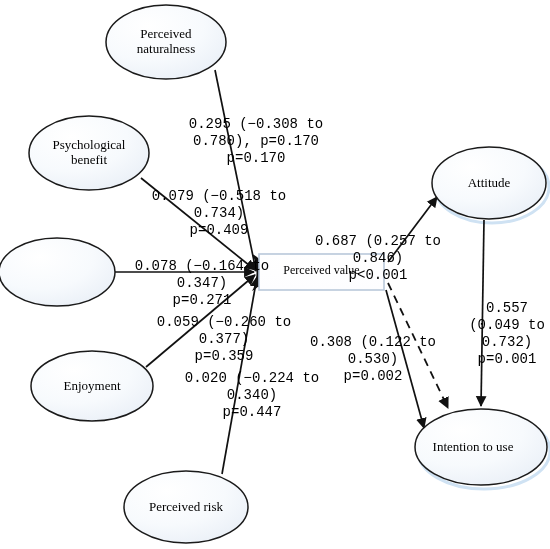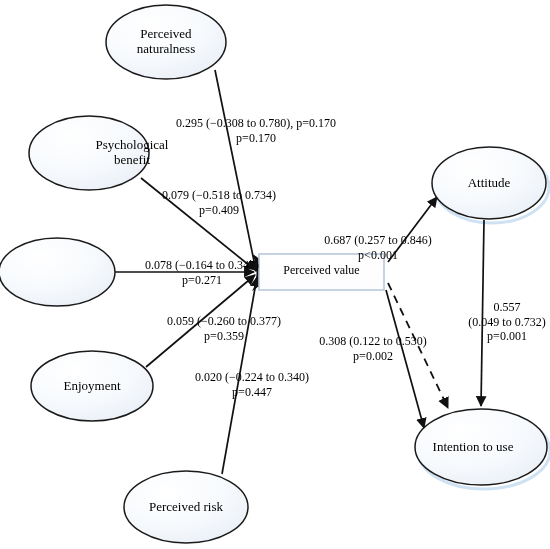--- a/index.html
+++ b/index.html
@@ -29,22 +29,22 @@
     font-family: "Liberation Serif", "DejaVu Serif", serif;
     font-size: 13px;
     color: #000000;
     line-height: 1.15;
     pointer-events: none;
     white-space: pre-line;
   }
   .edge-label {
     position: absolute;
     text-align: center;
-    font-family: Liberation Serif, serif;
-    font-size: 12px;
+    font-family: Liberation Mono, monospace;
+    font-size: 14px;
     color: #000000;
     line-height: 1.22;
     white-space: pre-line;
     pointer-events: none;
   }
 </style>
 </head>
 <body>
 
 <div id="canvas">
@@ -104,21 +104,21 @@
     <rect x="259" y="254" width="125" height="36" fill="url(#boxGrad)" stroke="#b9c8da" stroke-width="1.6"></rect>
 
     <ellipse cx="489" cy="183" rx="57" ry="36" fill="url(#ellipseGrad)" stroke="#1a1a1a" stroke-width="1.5"></ellipse>
 
     <ellipse cx="481" cy="447" rx="66" ry="38" fill="url(#ellipseGrad)" stroke="#1a1a1a" stroke-width="1.5"></ellipse>
   </svg>
 
   <div class="node-label" style="left:106px; top:27px; width:120px;">Perceived
 naturalness</div>
 
-  <div class="node-label" style="left:29px; top:138px; width:120px;margin-left:43px;">Psychological
+  <div class="node-label" style="left:29px; top:138px; width:120px;">Psychological
 benefit</div>
 
 
   <div class="node-label" style="left:31px; top:379px; width:122px;">Enjoyment</div>
 
   <div class="node-label" style="left:124px; top:500px; width:124px;">Perceived risk</div>
 
   <div class="node-label" style="left:259px; top:264px; width:125px; font-size:12px;">Perceived value</div>
 
   <div class="node-label" style="left:432px; top:176px; width:114px;">Attitude</div>

